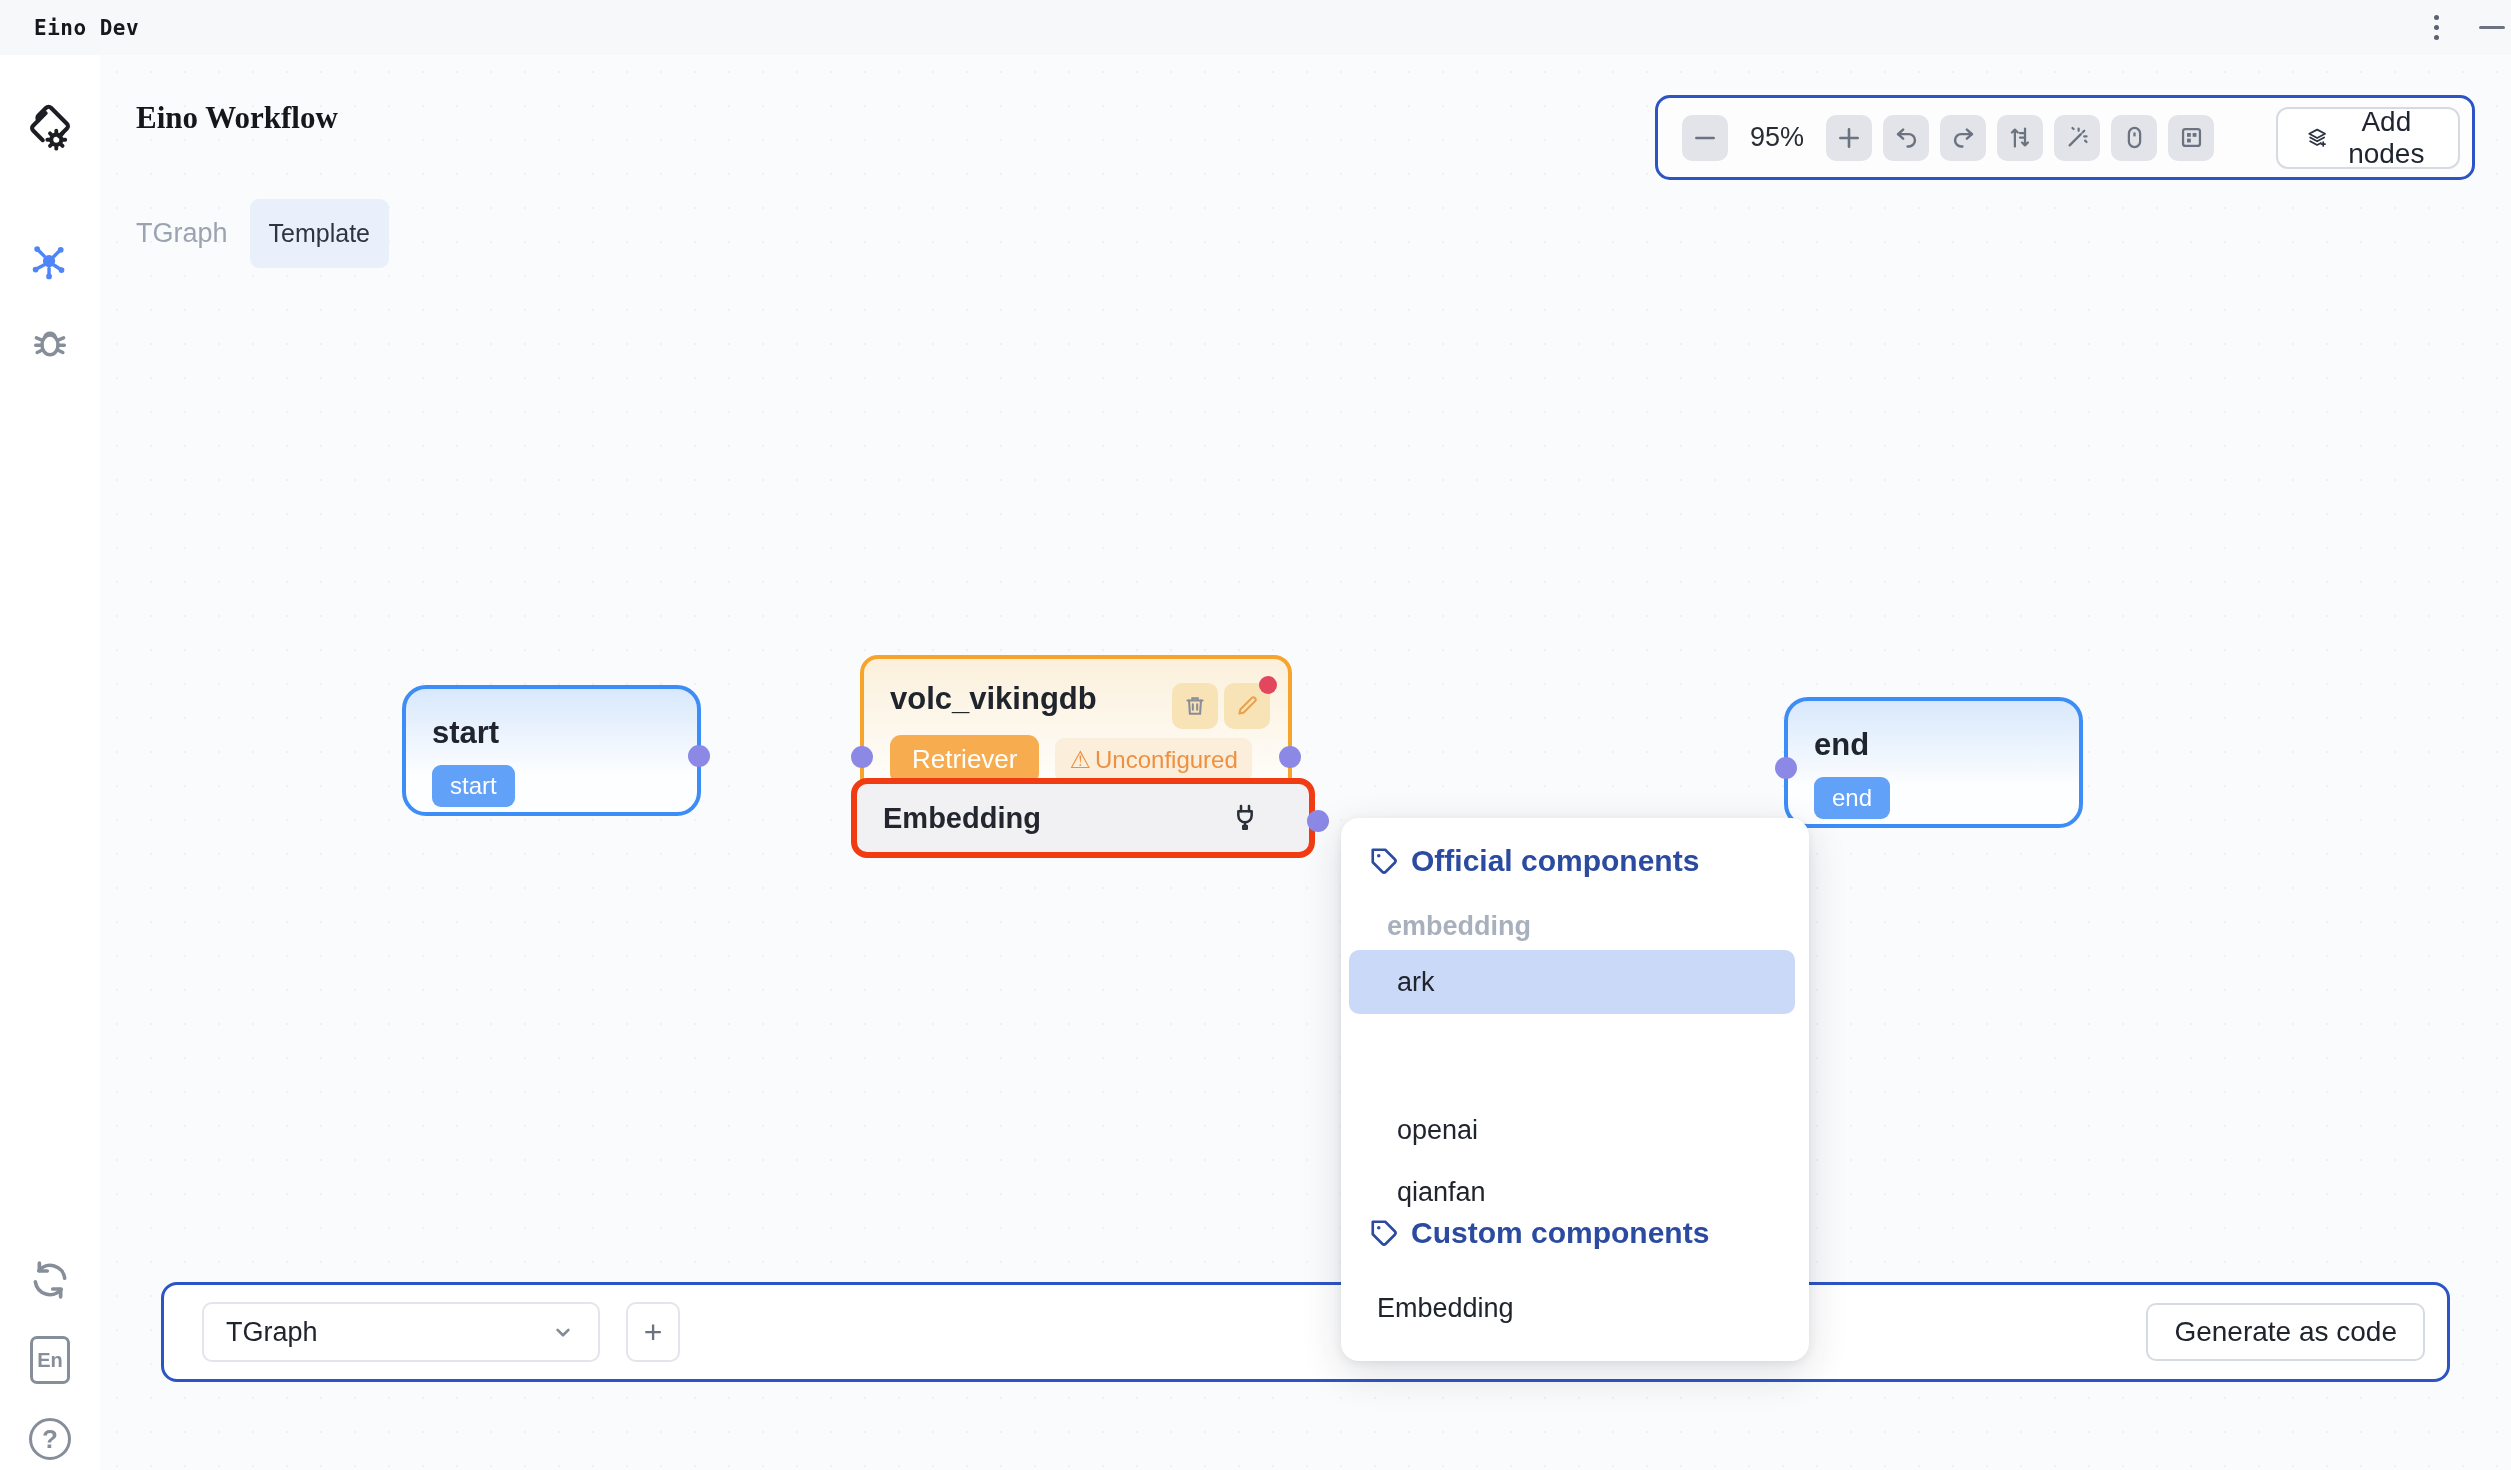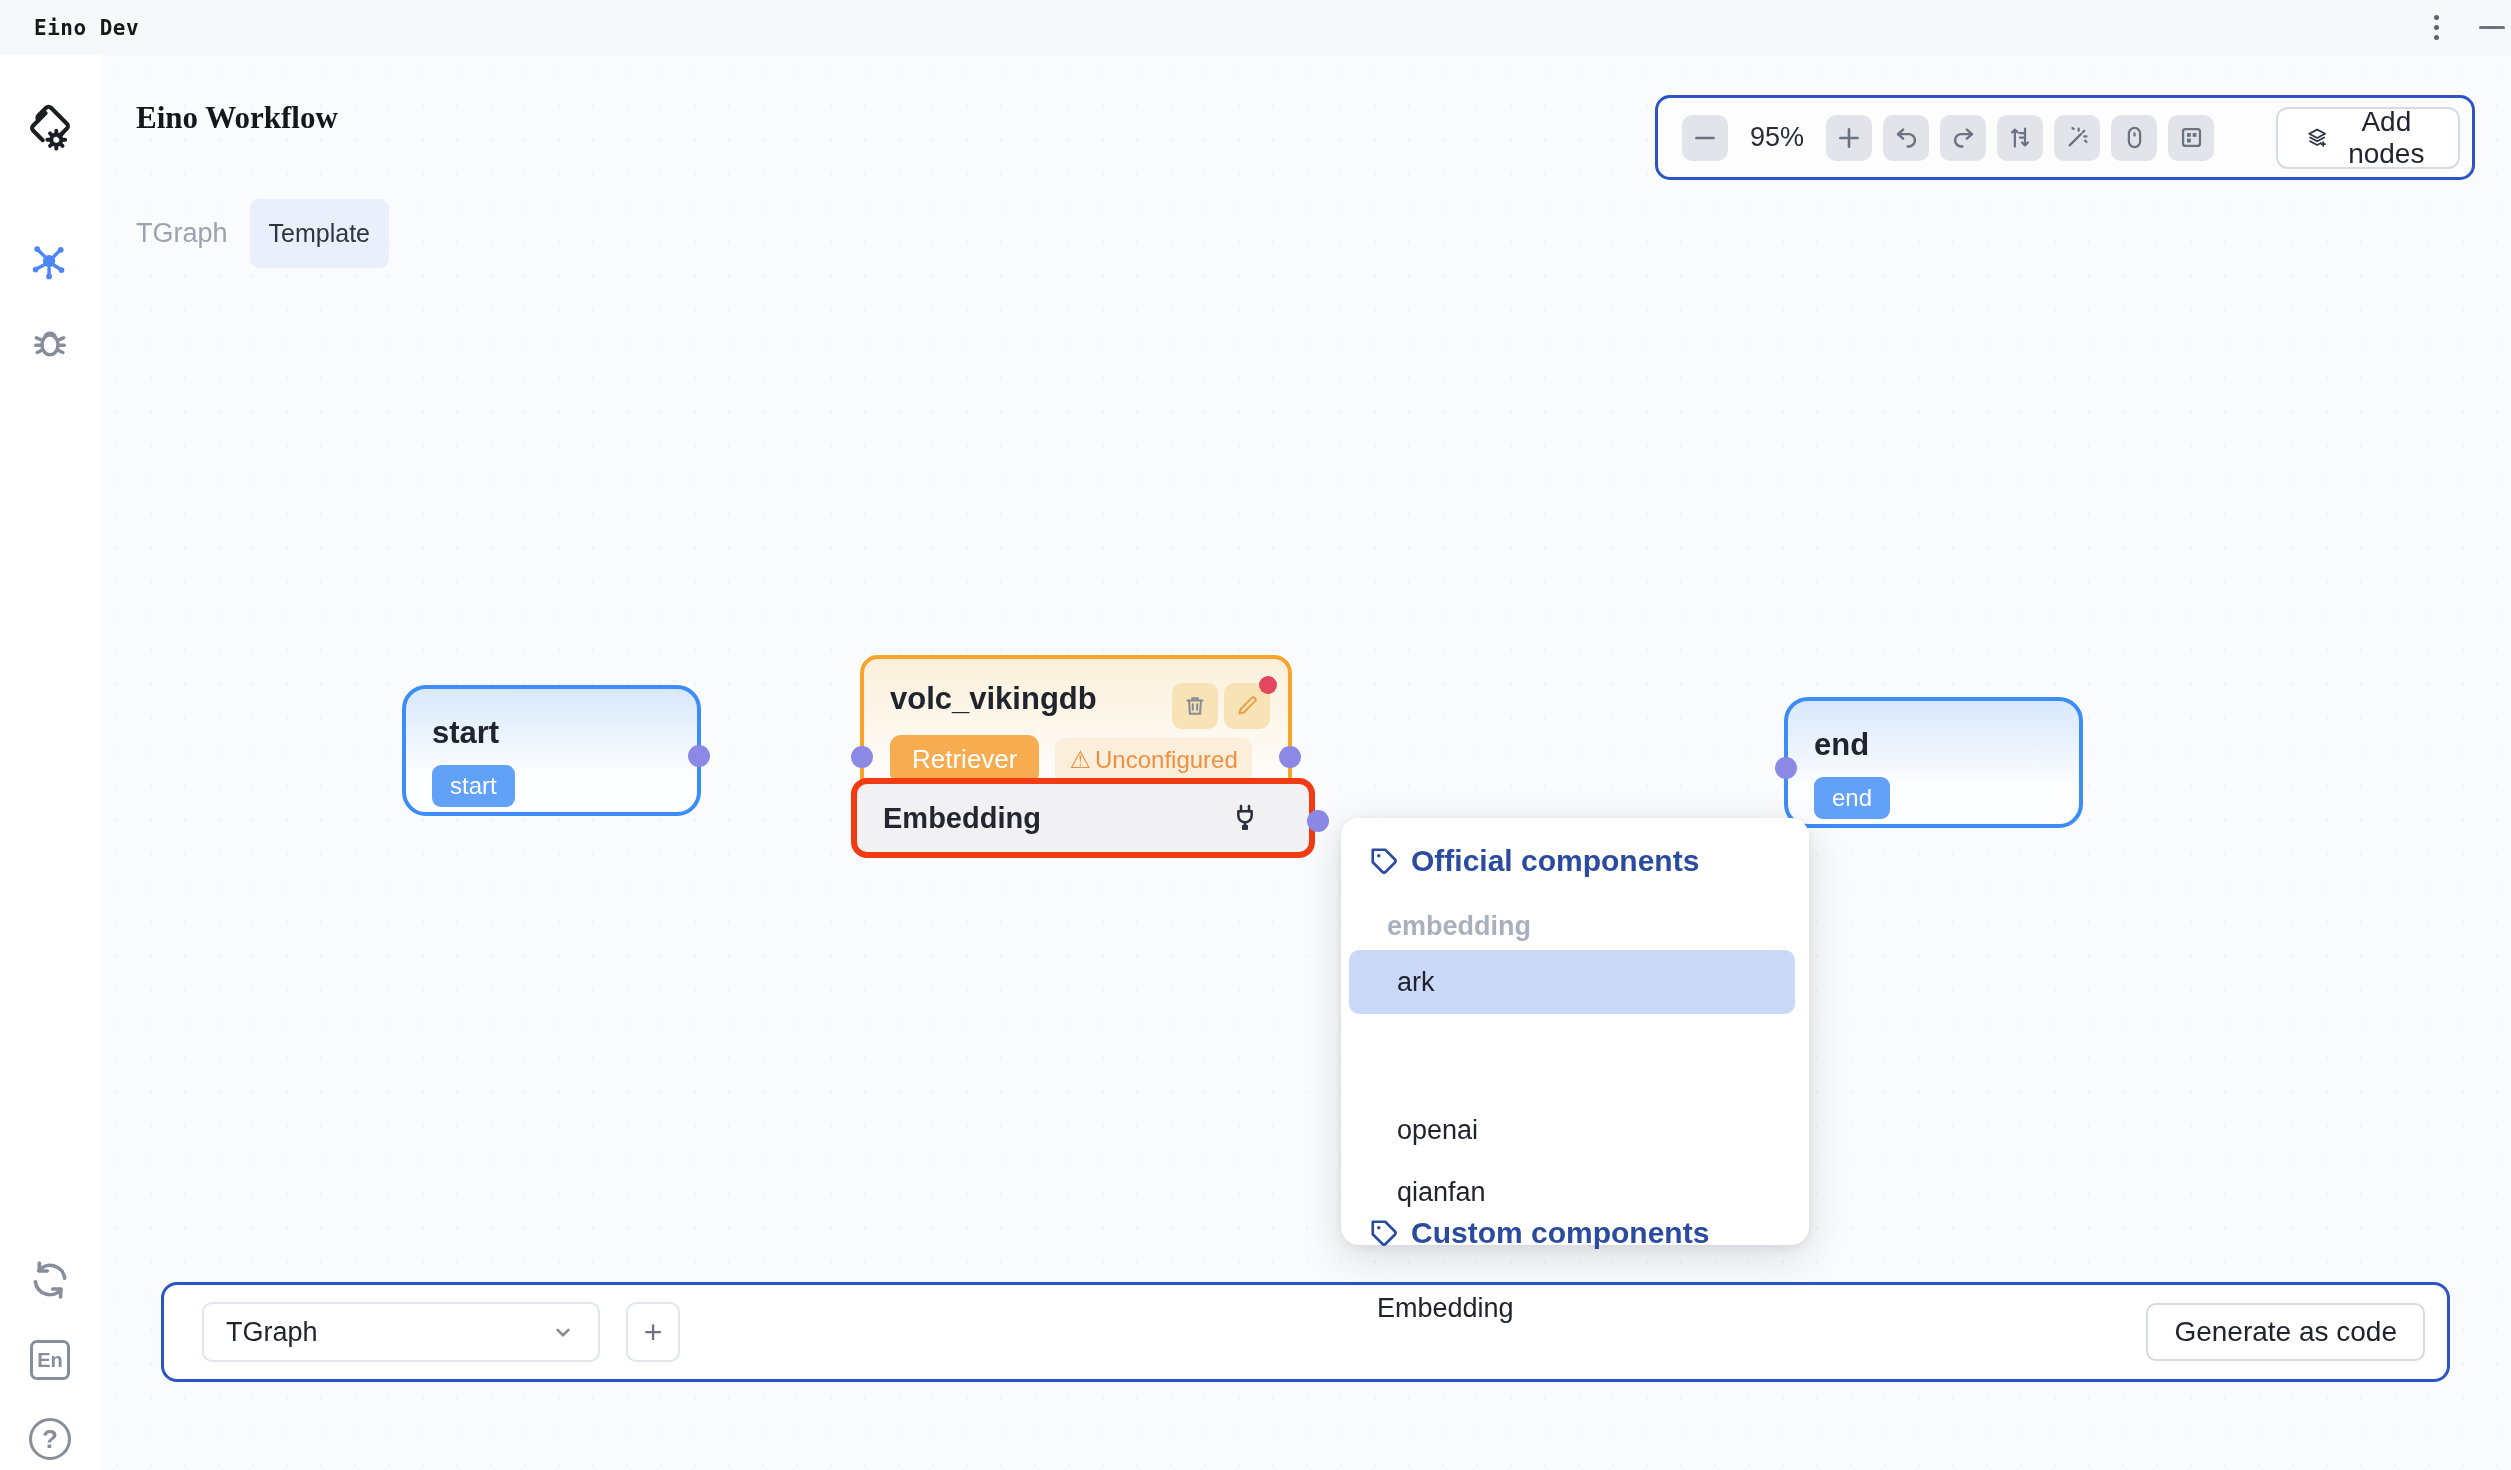--- a/index.html
+++ b/index.html
@@ -17,21 +17,21 @@
   .kebab i { width:5px; height:5px; border-radius:50%; background:#5A6372; display:block; }
   .win-min { width:26px; height:3px; background:#6B7280; border-radius:2px; cursor:pointer; }
 
   
   .sidebar { position:absolute; left:0; top:55px; width:100px; height:1416px;
     background:#FFFFFF; z-index:40; }
   .side-icon { position:absolute; left:50%; transform:translateX(-50%);
     width:62px; height:62px; display:flex; align-items:center; justify-content:center;
     color:#868E9A; }
   .side-icon svg { display:block; }
-  .en-box { width:40px; height:40px; border:3px solid #868E9A; border-radius:7px;
+  .en-box { width:40px; height:48px; border:3px solid #868E9A; border-radius:7px;
     display:flex; align-items:center; justify-content:center; font-size:20px;
     font-weight:bold; color:#868E9A; }
   .help-circle { width:42px; height:42px; border:3px solid #868E9A; border-radius:50%;
     display:flex; align-items:center; justify-content:center; font-size:26px;
     font-weight:bold; color:#868E9A; }
 
   
   .canvas { position:absolute; left:100px; top:55px; right:0; bottom:0;
     background:#FAFBFC;
     background-image:radial-gradient(#EEF0F3 1.5px, transparent 1.5px);
@@ -88,21 +88,21 @@
   .badge-unconfigured { background:#FBEEDB; color:#EE9040; font-size:24px;
     padding:8px 14px; border-radius:9px; display:flex; align-items:center; gap:4px; }
 
   .slot-selected { position:absolute; left:751px; top:723px; width:464px; height:80px;
     border:6px solid #F13B12; border-radius:16px; background:#F1F1F4;
     display:flex; align-items:center; z-index:4; }
   .slot-label { font-size:29px; font-weight:bold; color:#23262E; margin-left:26px; }
   .slot-plug { margin-left:auto; margin-right:48px; color:#2B2F38; display:flex; }
 
   
-  .comp-panel { position:absolute; left:1241px; top:763px; width:468px; height:427px;
+  .comp-panel { position:absolute; left:1241px; top:763px; width:468px; height:543px;
     background:#FFFFFF; border-radius:18px; z-index:50;
     box-shadow:0 12px 40px rgba(25,35,60,0.14), 0 2px 8px rgba(25,35,60,0.08); }
   .panel-header { position:absolute; left:28px; display:flex; align-items:center;
     gap:12px; color:#2B4BA0; font-size:30px; font-weight:800; }
   .group-label { position:absolute; left:46px; font-size:27px; font-weight:bold;
     color:#A9B0BD; }
   .comp-item { position:absolute; left:8px; width:446px; height:64px; border-radius:10px;
     display:flex; align-items:center; font-size:27px; color:#20242D; cursor:pointer; }
   .comp-item span { margin-left:48px; }
   .comp-item.selected { background:#CBD9F8; }

